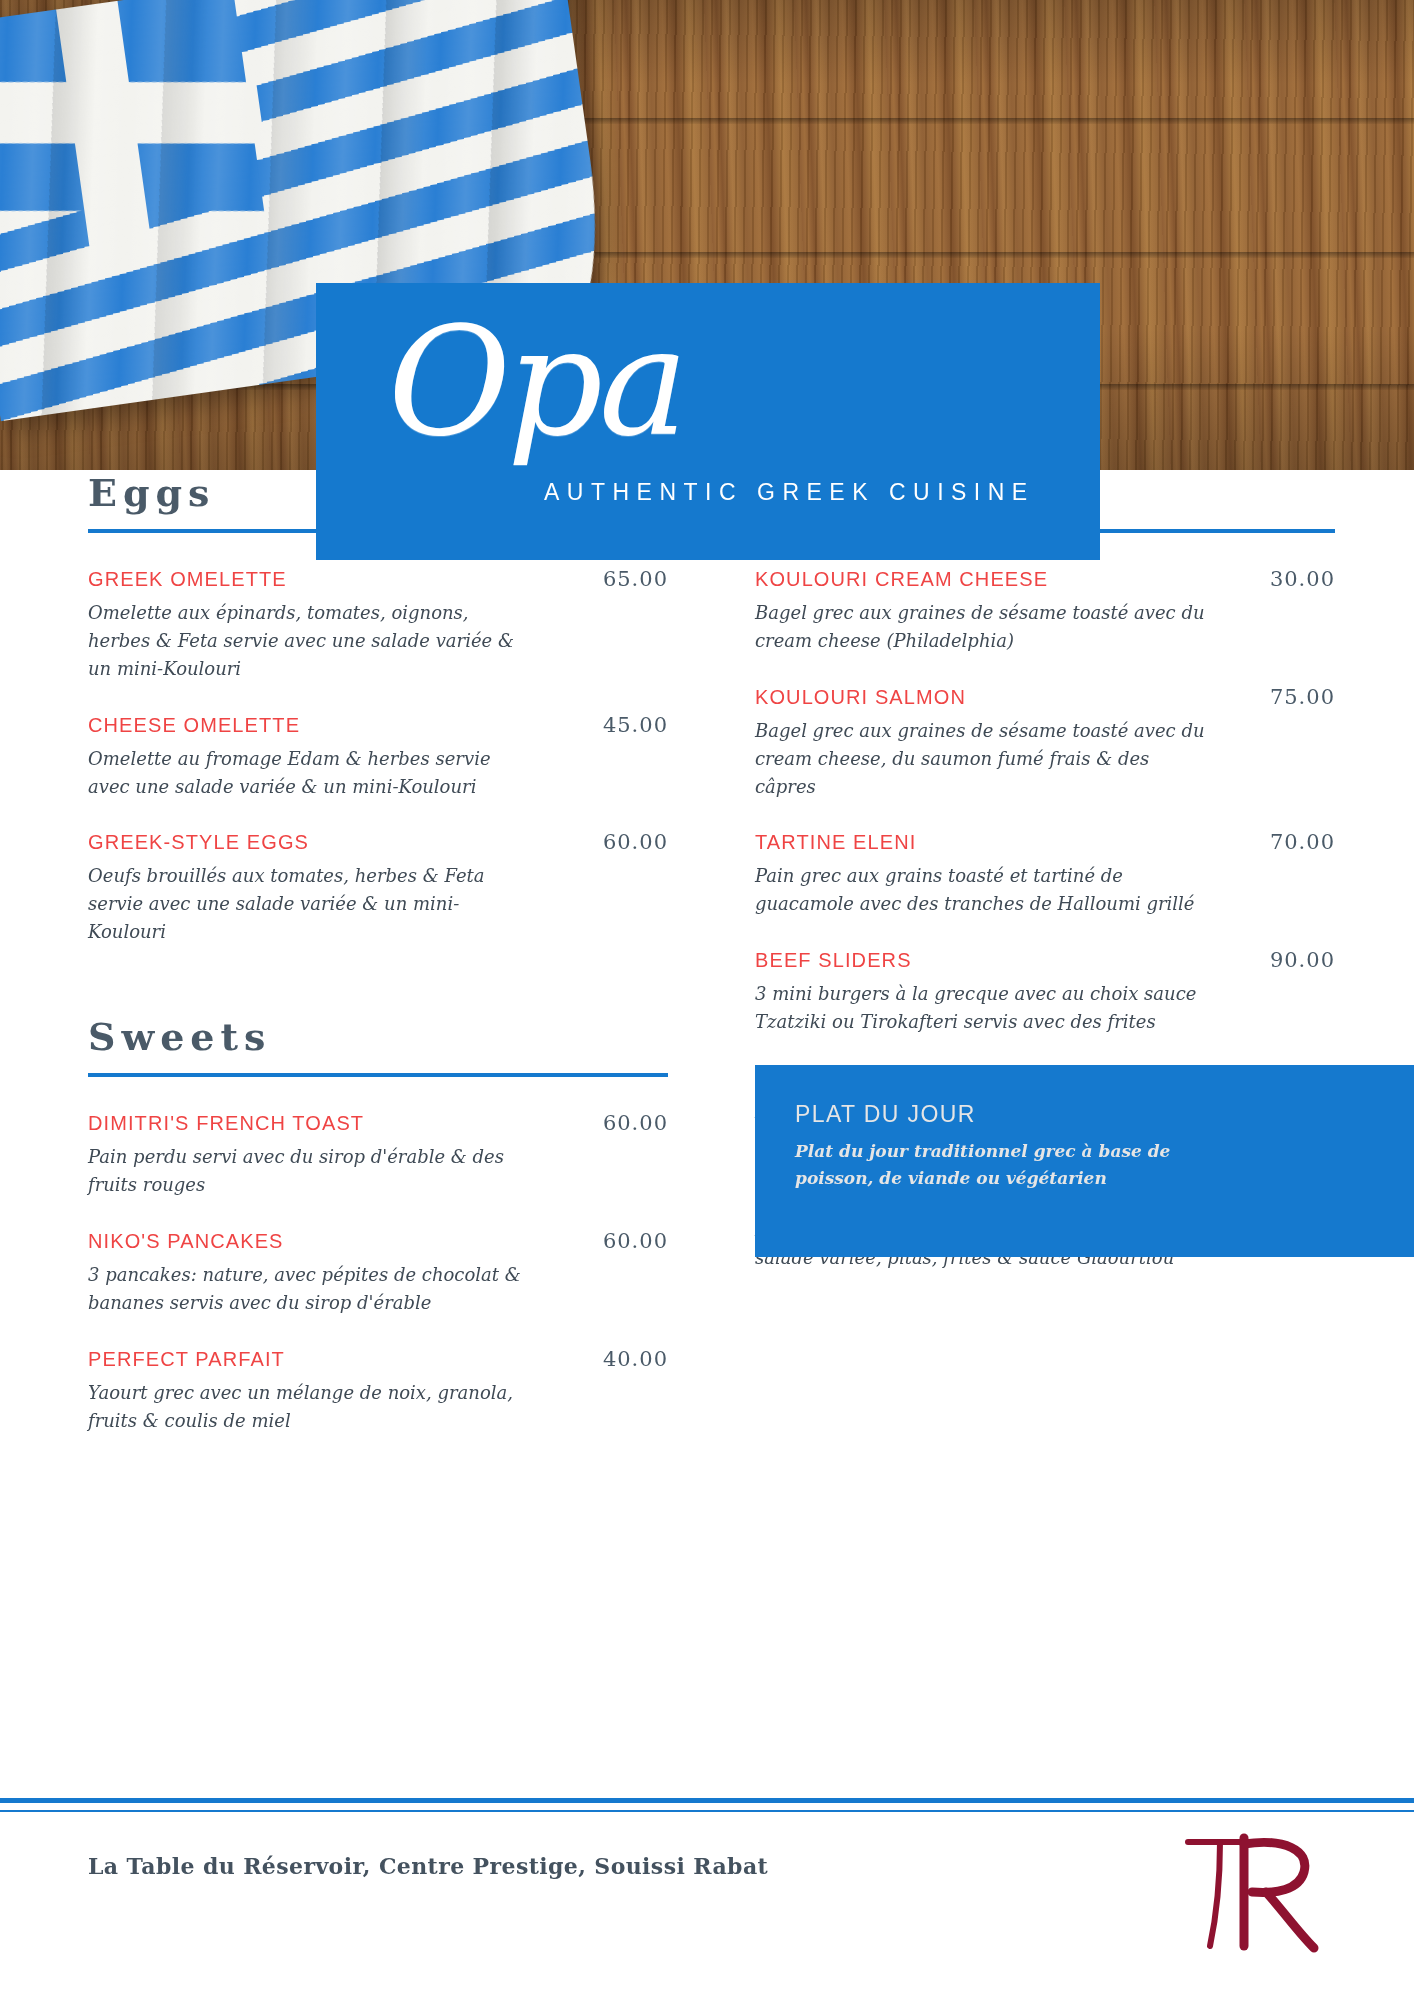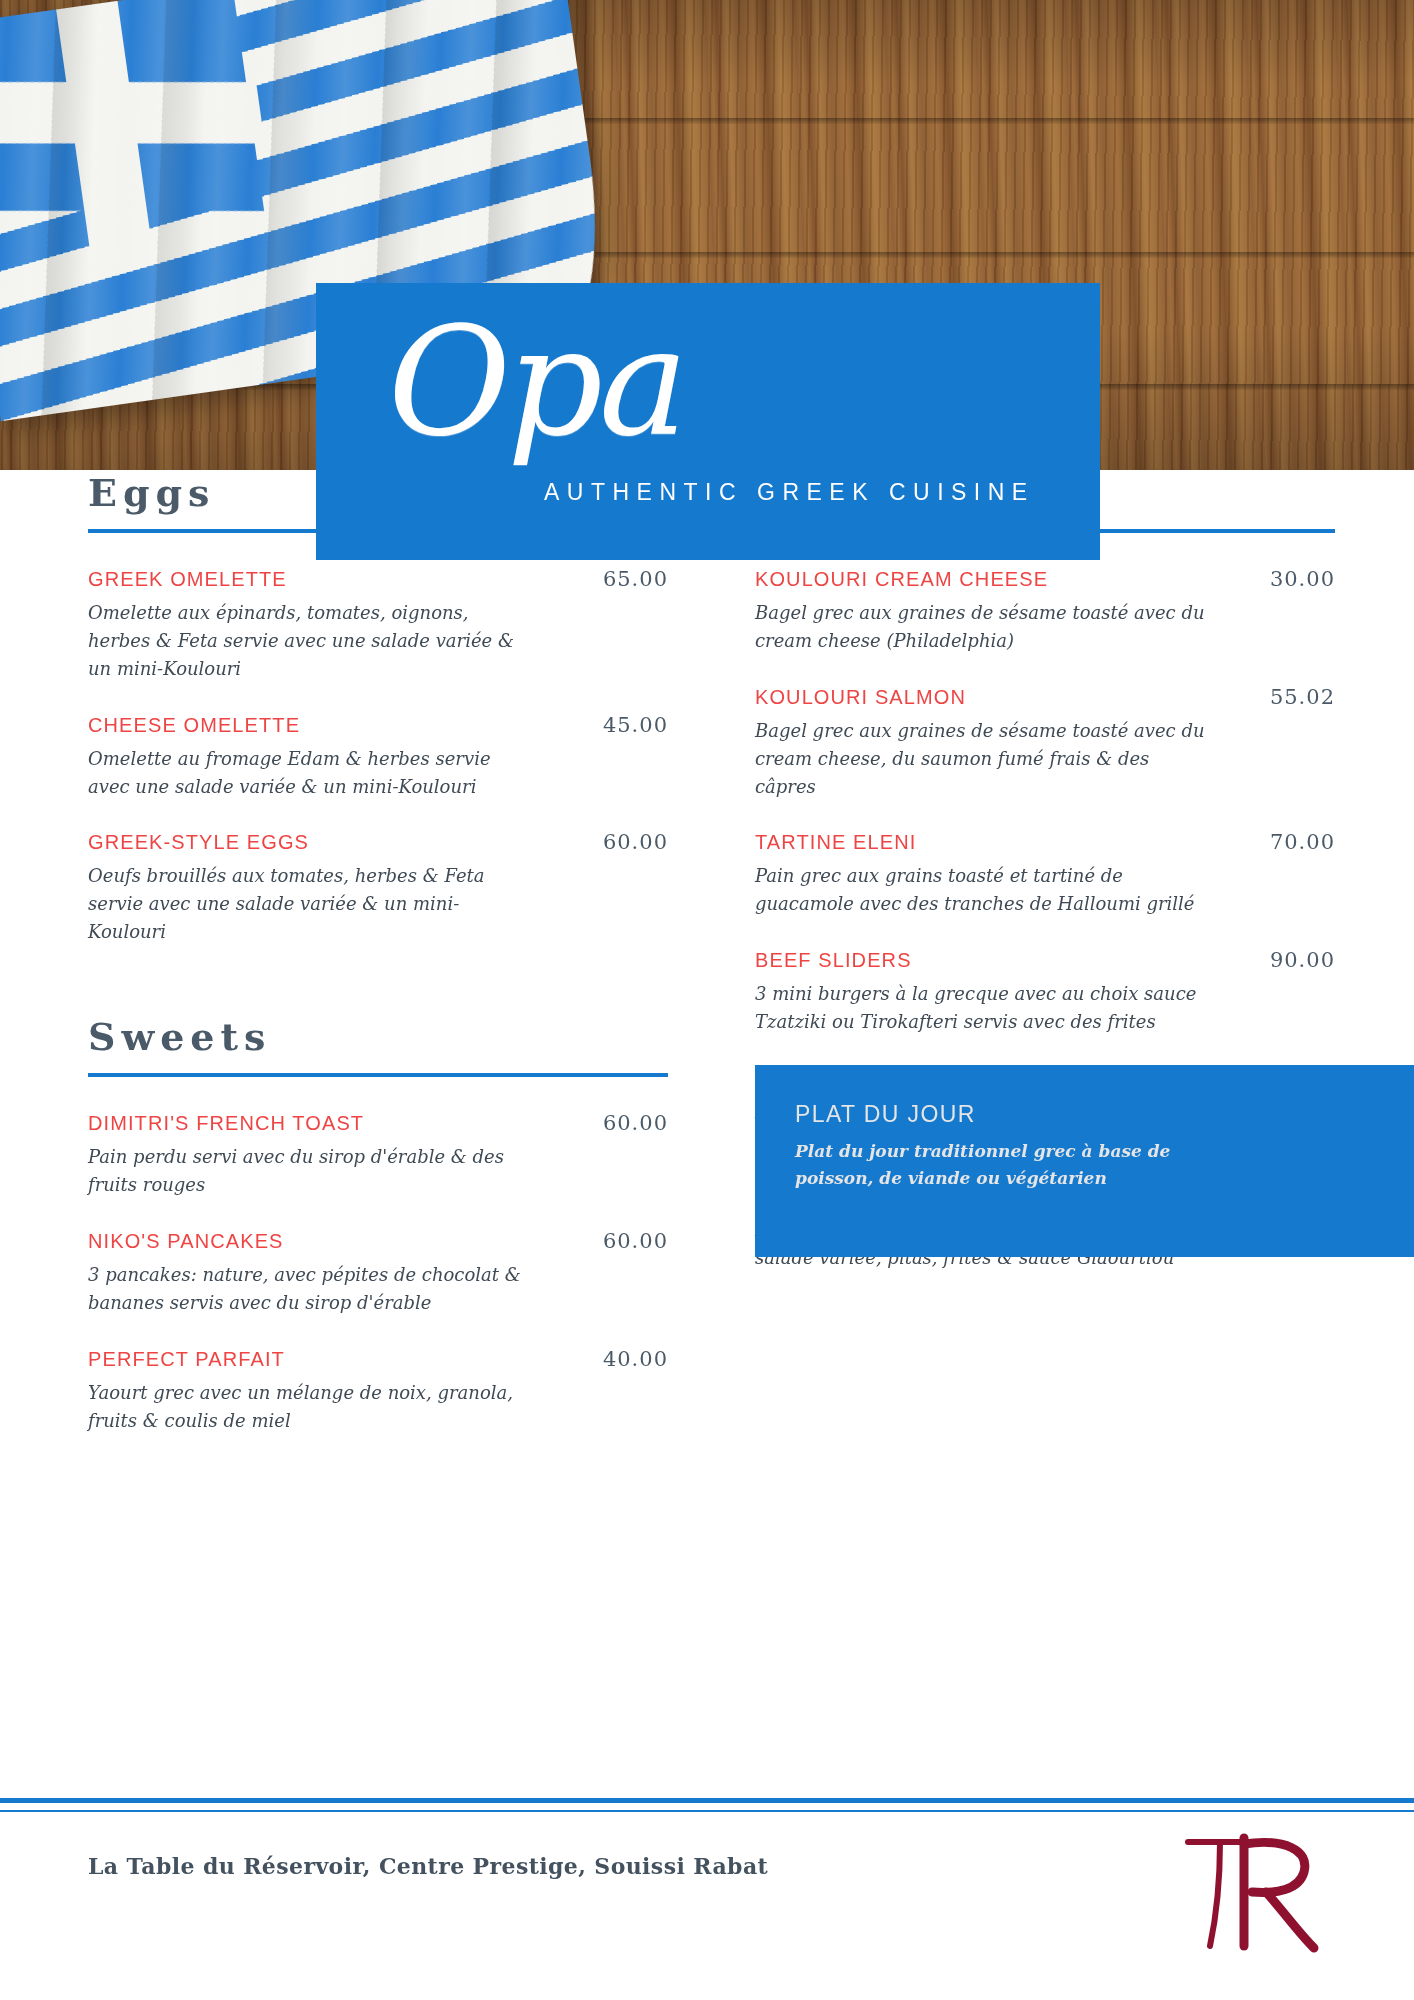--- a/index.html
+++ b/index.html
@@ -325,21 +325,21 @@
           <div class="item-head">
             <span class="item-name">KOULOURI CREAM CHEESE</span>
             <span class="item-price">30.00</span>
           </div>
           <div class="item-desc">Bagel grec aux graines de sésame toasté avec du cream cheese (Philadelphia)</div>
         </div>
 
         <div class="item">
           <div class="item-head">
             <span class="item-name">KOULOURI SALMON</span>
-            <span class="item-price">55.02</span>
+            <span class="item-price">75.00</span>
           </div>
           <div class="item-desc">Bagel grec aux graines de sésame toasté avec du cream cheese, du saumon fumé frais &amp; des câpres</div>
         </div>
 
         <div class="item">
           <div class="item-head">
             <span class="item-name">TARTINE ELENI</span>
             <span class="item-price">70.00</span>
           </div>
           <div class="item-desc">Pain grec aux grains toasté et tartiné de guacamole avec des tranches de Halloumi grillé</div>

